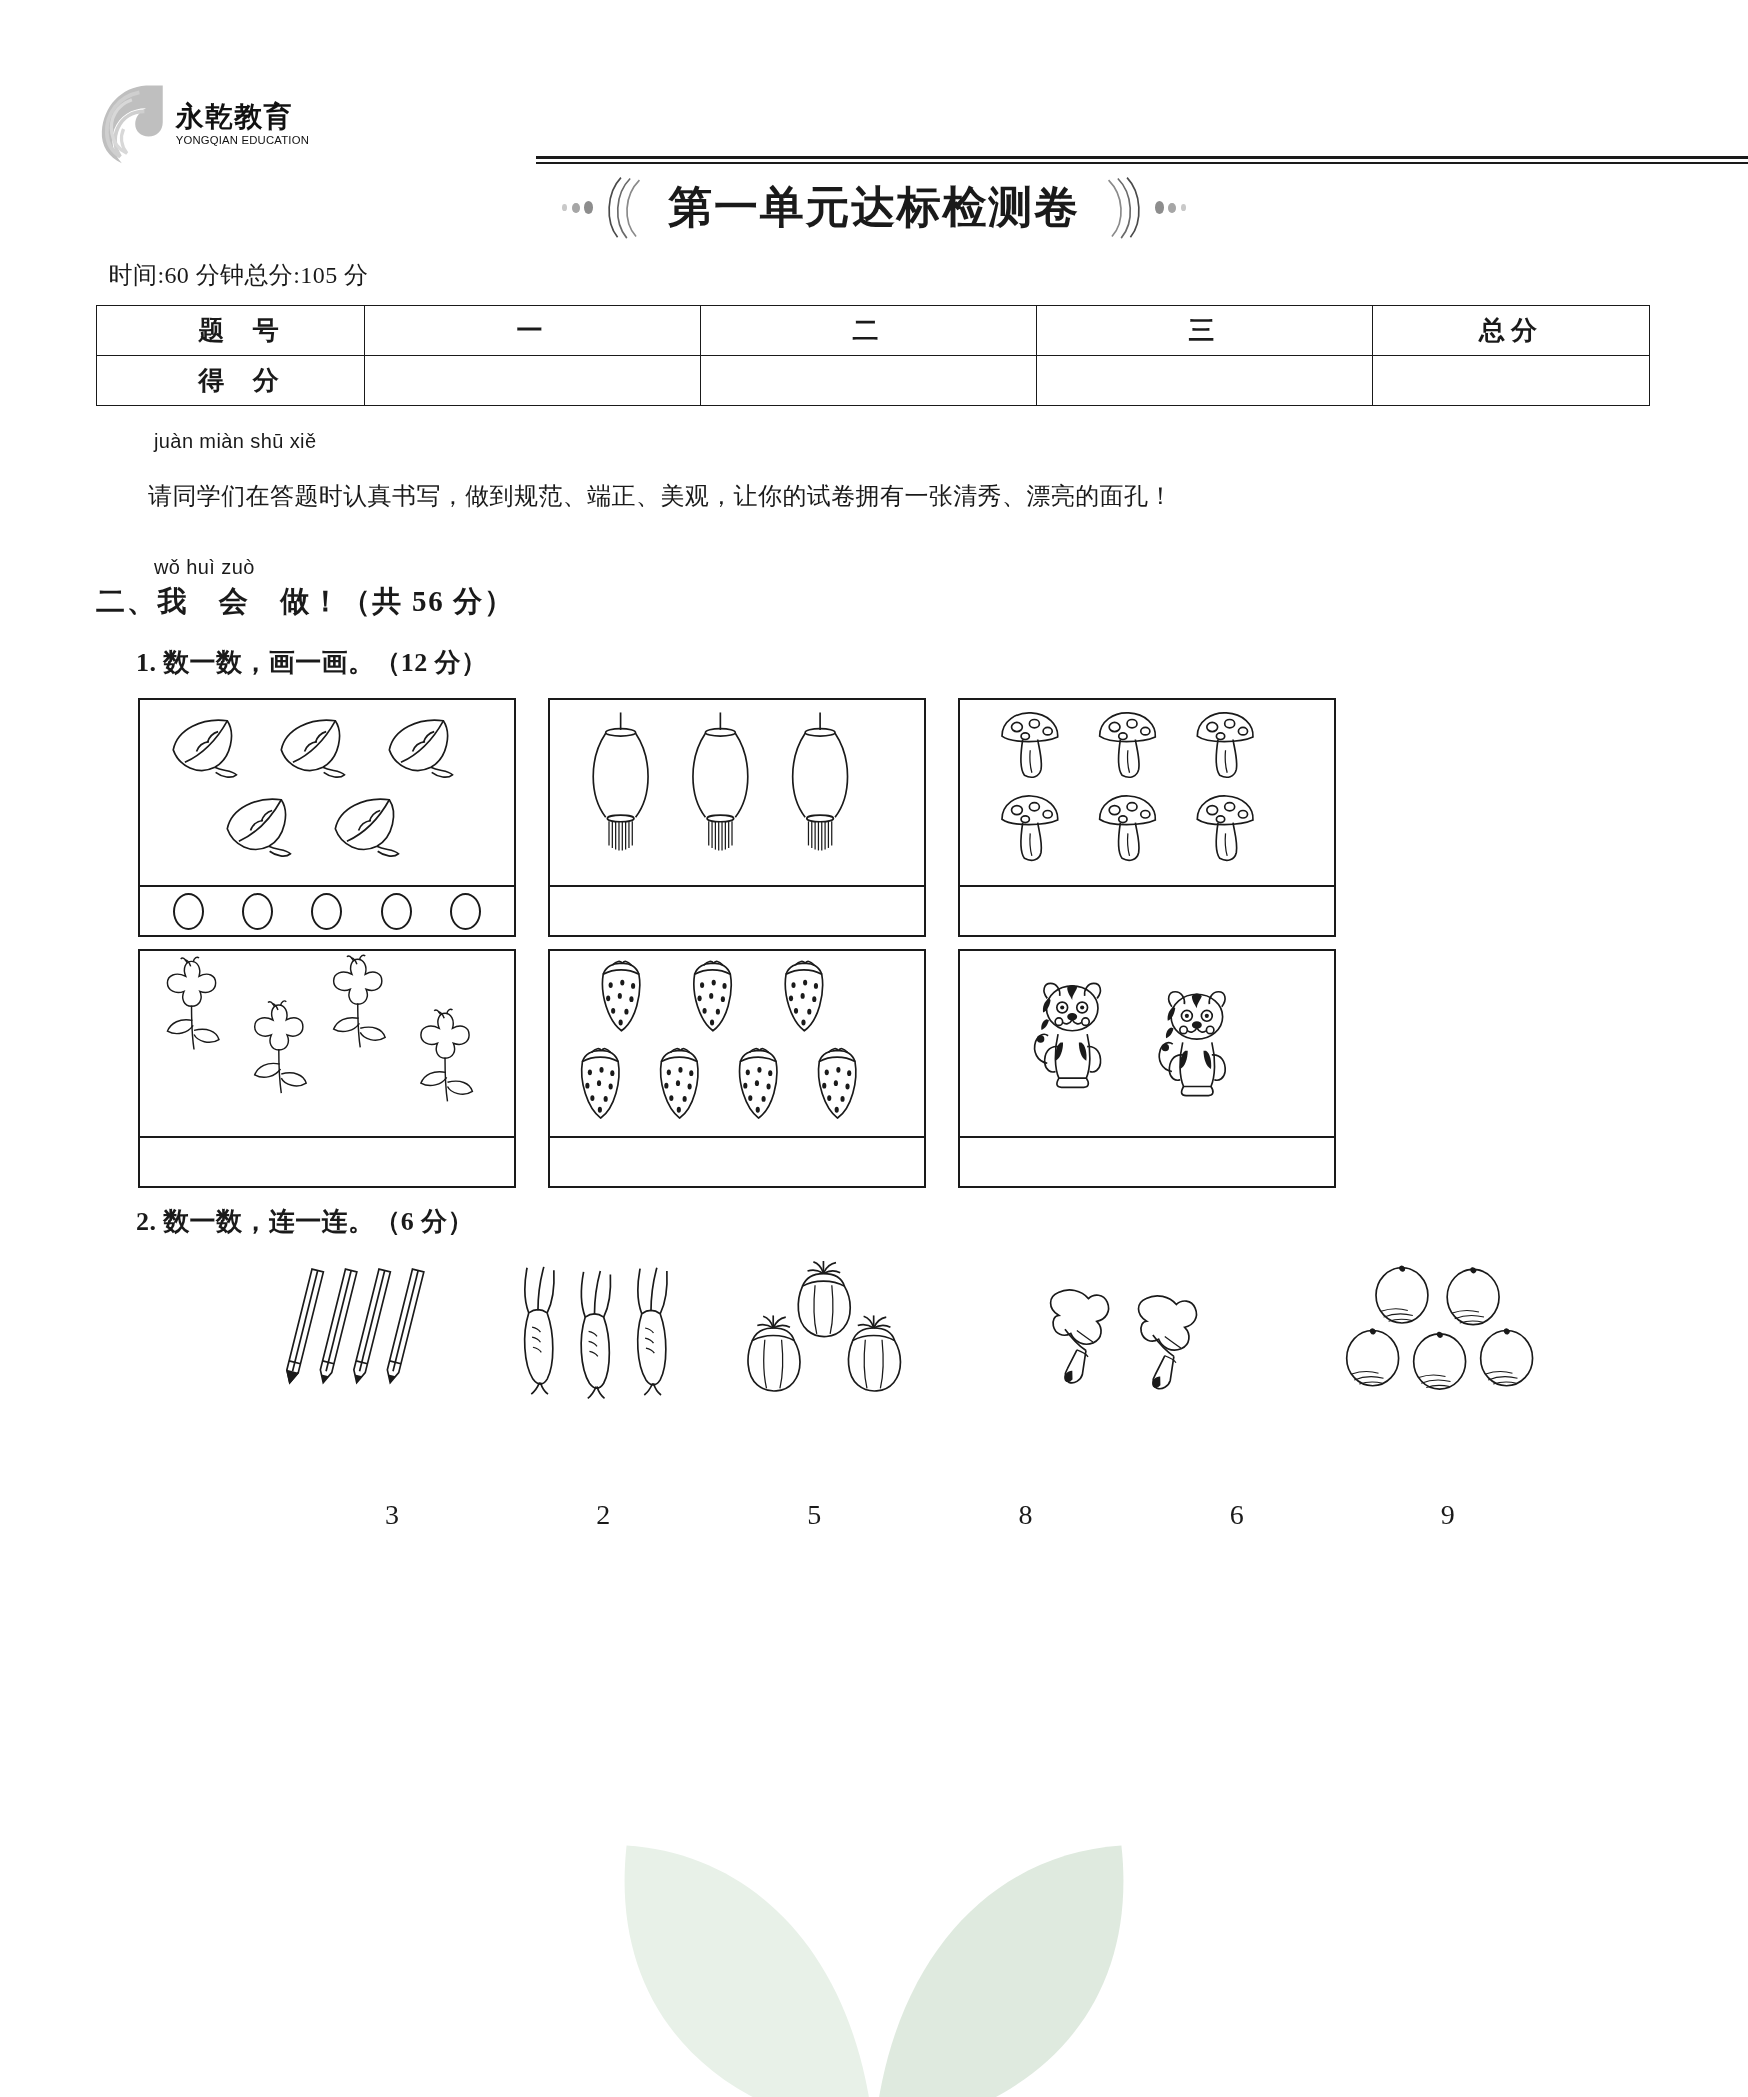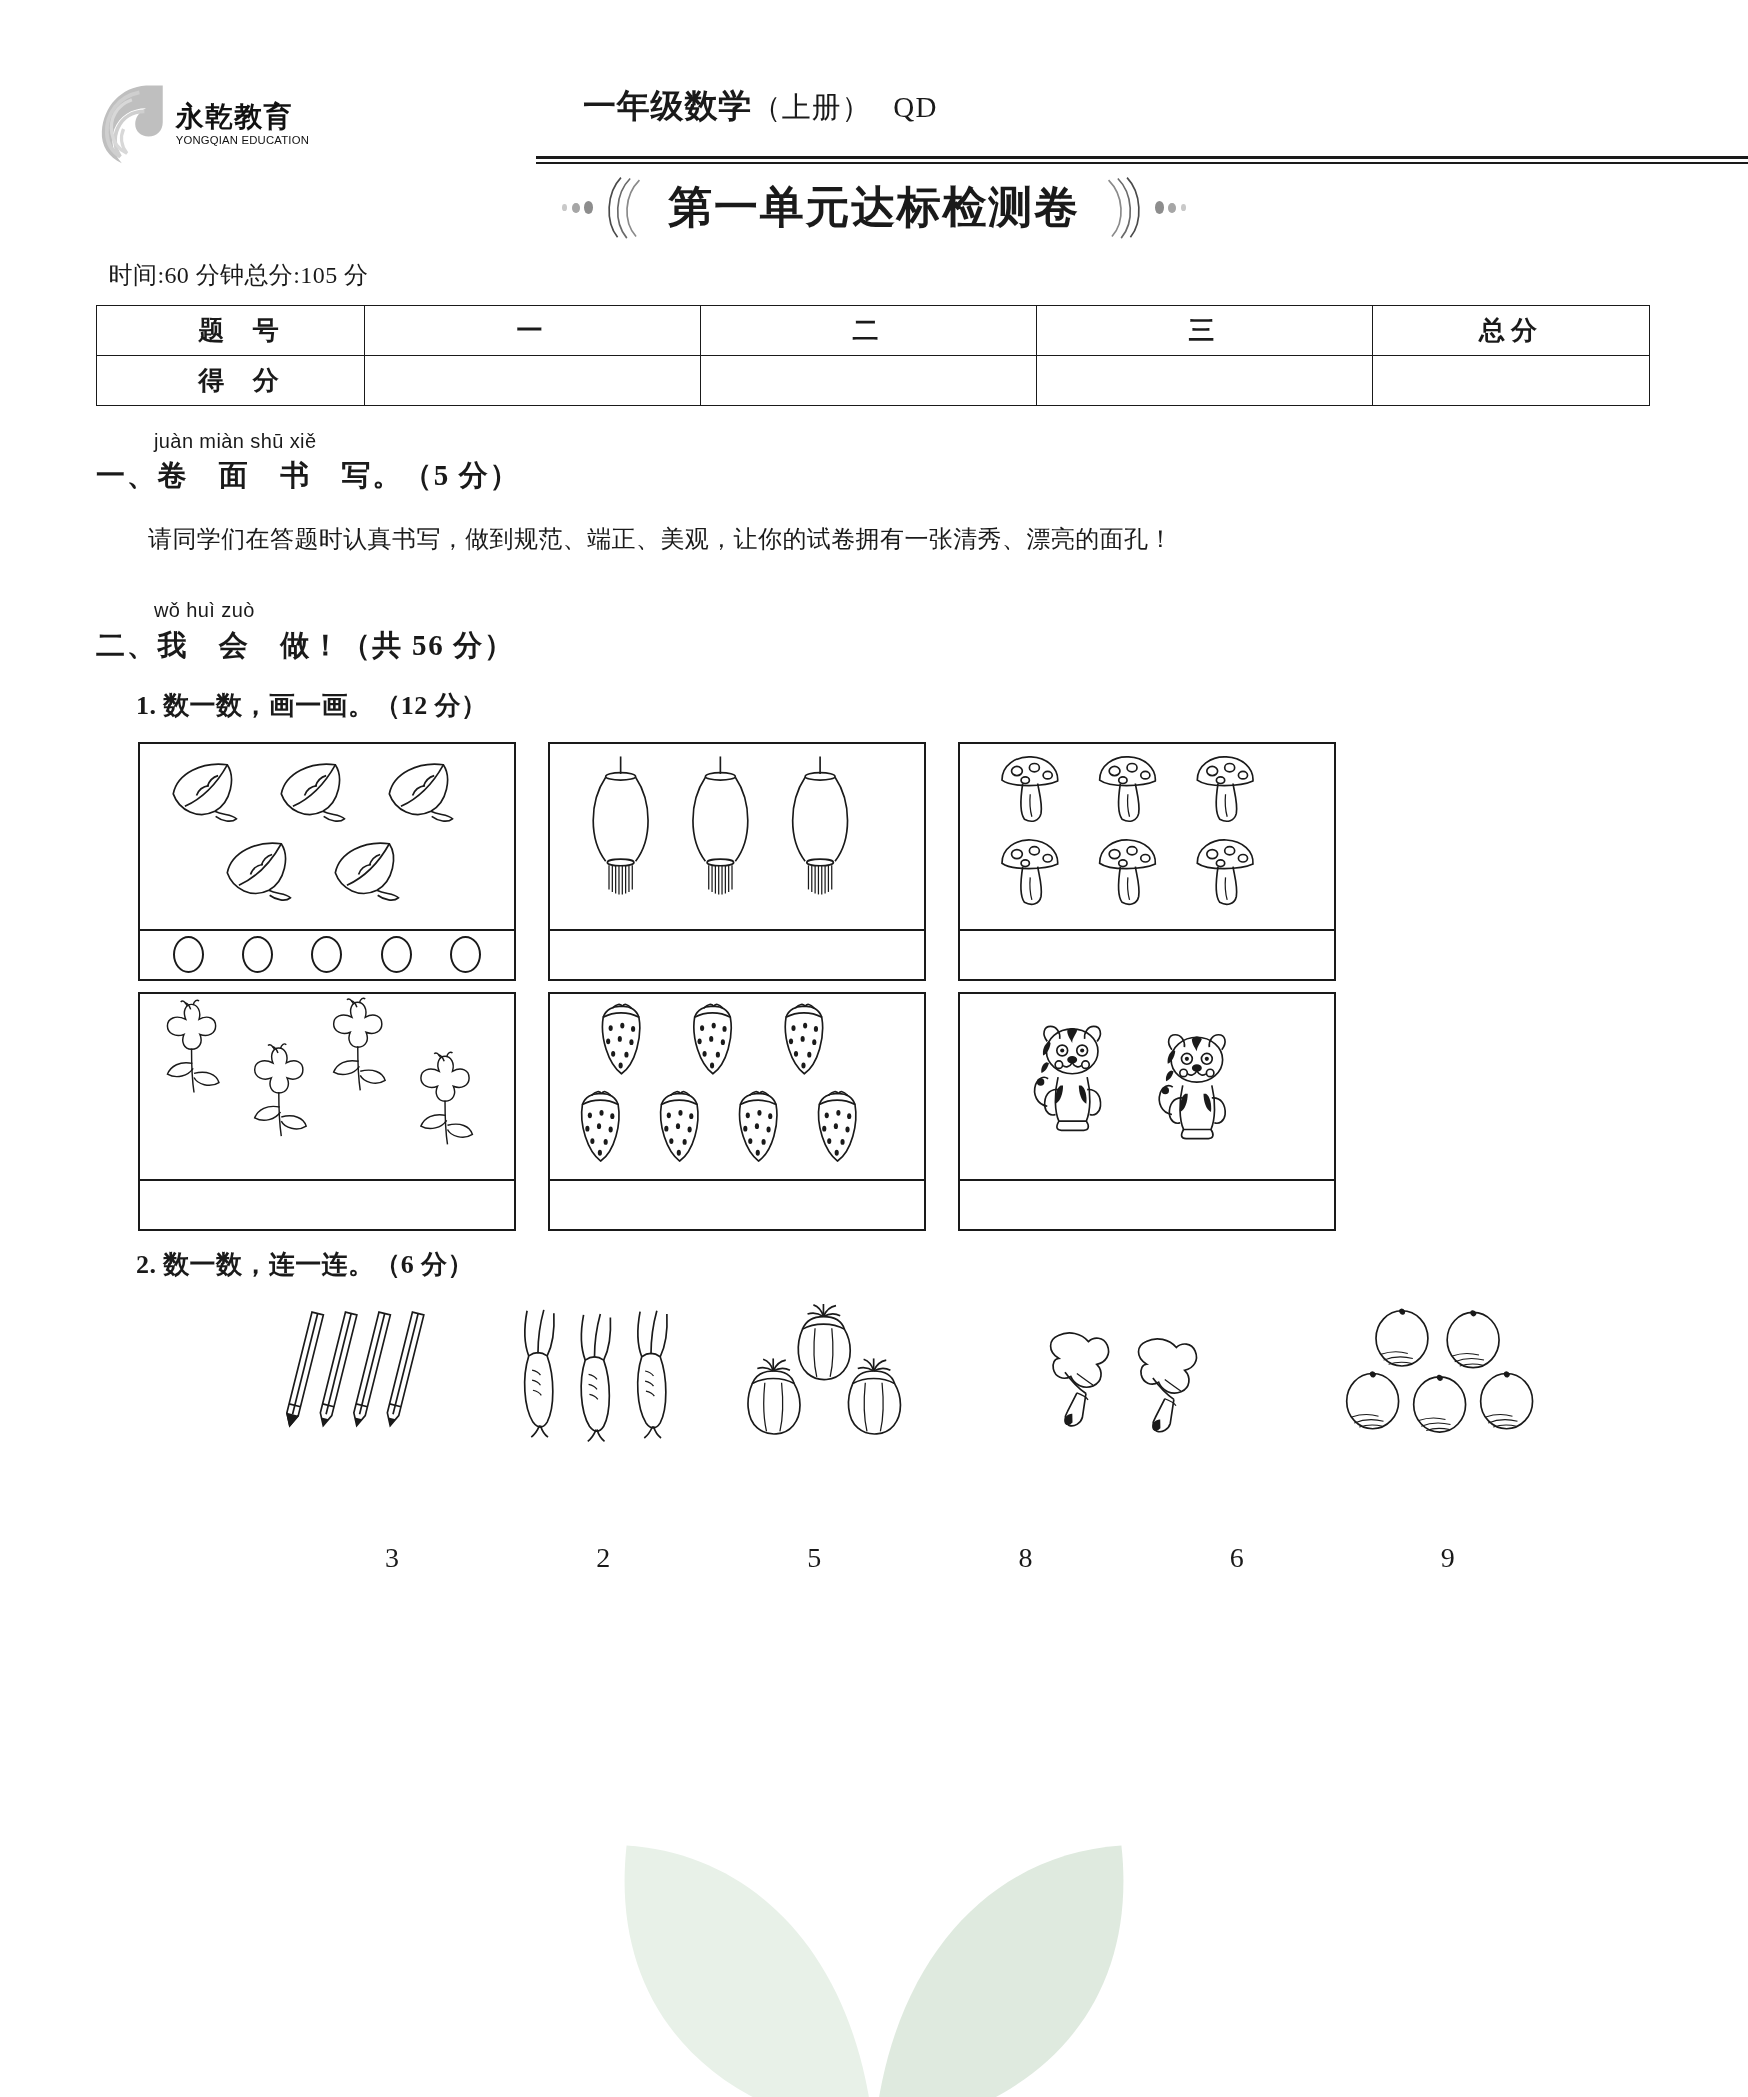--- a/index.html
+++ b/index.html
@@ -148,23 +148,20 @@
         <path d="M120 8 C 60 12 18 58 14 118 C 12 152 30 180 62 194 C 40 170 34 140 44 112 C 56 80 86 62 120 62 C 104 70 94 84 94 100 C 94 118 108 130 126 130 C 146 130 160 116 160 96 L 160 8 Z" fill="#bfbfbf"></path>
         <path d="M104 24 C 54 34 24 74 26 122 C 27 146 38 166 58 178 C 44 158 42 132 52 110 C 64 84 88 70 116 70" fill="none" stroke="#cfcfcf" stroke-width="9"></path>
         <path d="M86 42 C 48 56 32 88 38 122 C 42 146 56 162 74 170 C 60 152 58 130 66 112" fill="none" stroke="#d8d8d8" stroke-width="8"></path>
       </svg>
       <div class="logo-words">
         <div class="logo-cn">永乾教育</div>
         <div class="logo-en">YONGQIAN EDUCATION</div>
       </div>
     </div>
 
-    <div class="header-title">
-      <span>一年级数学</span><span class="vol">（上册）</span><span class="code">QD</span>
-    </div>
 
     <div class="header-rule">
       <div class="r1"></div>
         <div class="r2"></div>
     </div>
   </div>
 
   <div class="exam-title-row">
     <div class="orn">
       <div class="orn-dots">
@@ -219,21 +216,20 @@
         <td></td>
         <td></td>
         <td></td>
         <td></td>
       </tr>
     </tbody>
   </table>
 
   <div class="section">
     <div class="pinyin">juàn miàn shū xiě</div>
-    <div class="sec-head">一、卷　面　书　写。（5 分）</div>
     <div class="para">请同学们在答题时认真书写，做到规范、端正、美观，让你的试卷拥有一张清秀、漂亮的面孔！</div>
   </div>
 
   <div class="section" style="margin-top:40px;">
     <div class="pinyin">wǒ huì zuò</div>
     <div class="sec-head">二、我　会　做！（共 56 分）</div>
 
     <div class="q-head">1. 数一数，画一画。（12 分）</div>
 
     <div class="q1-grid">

